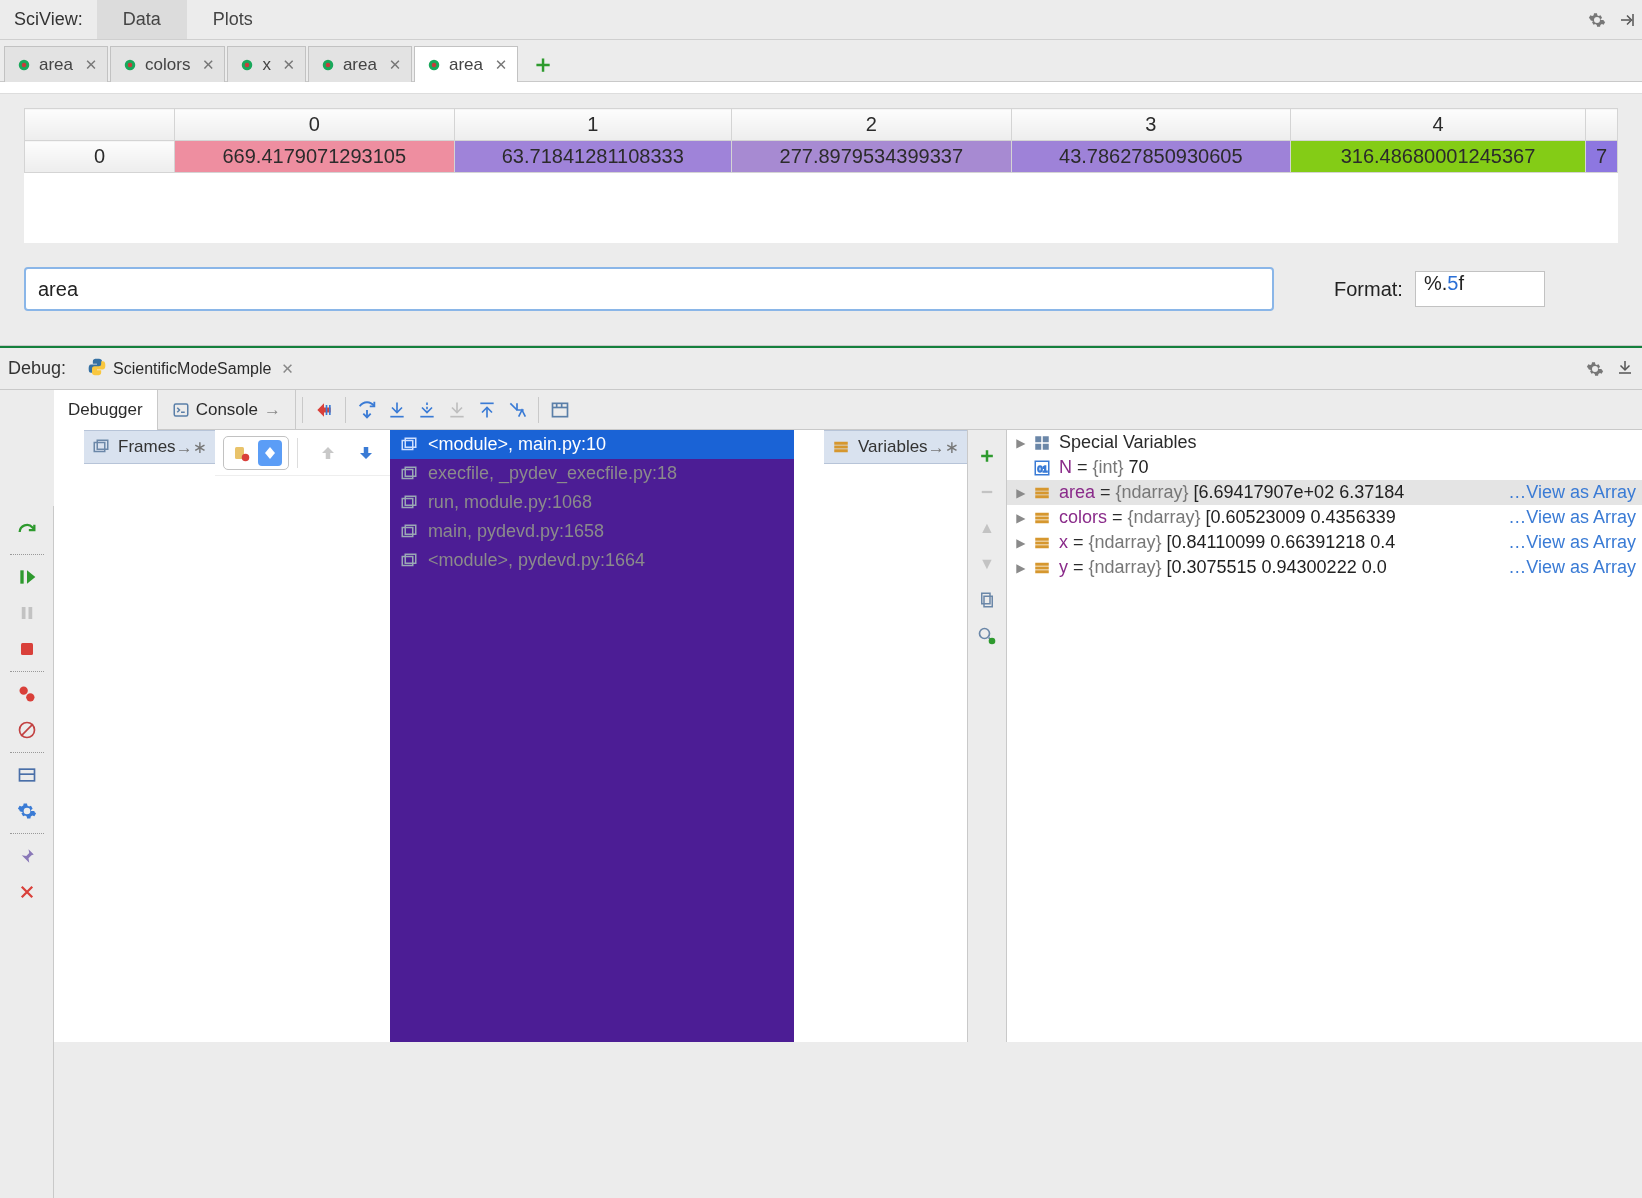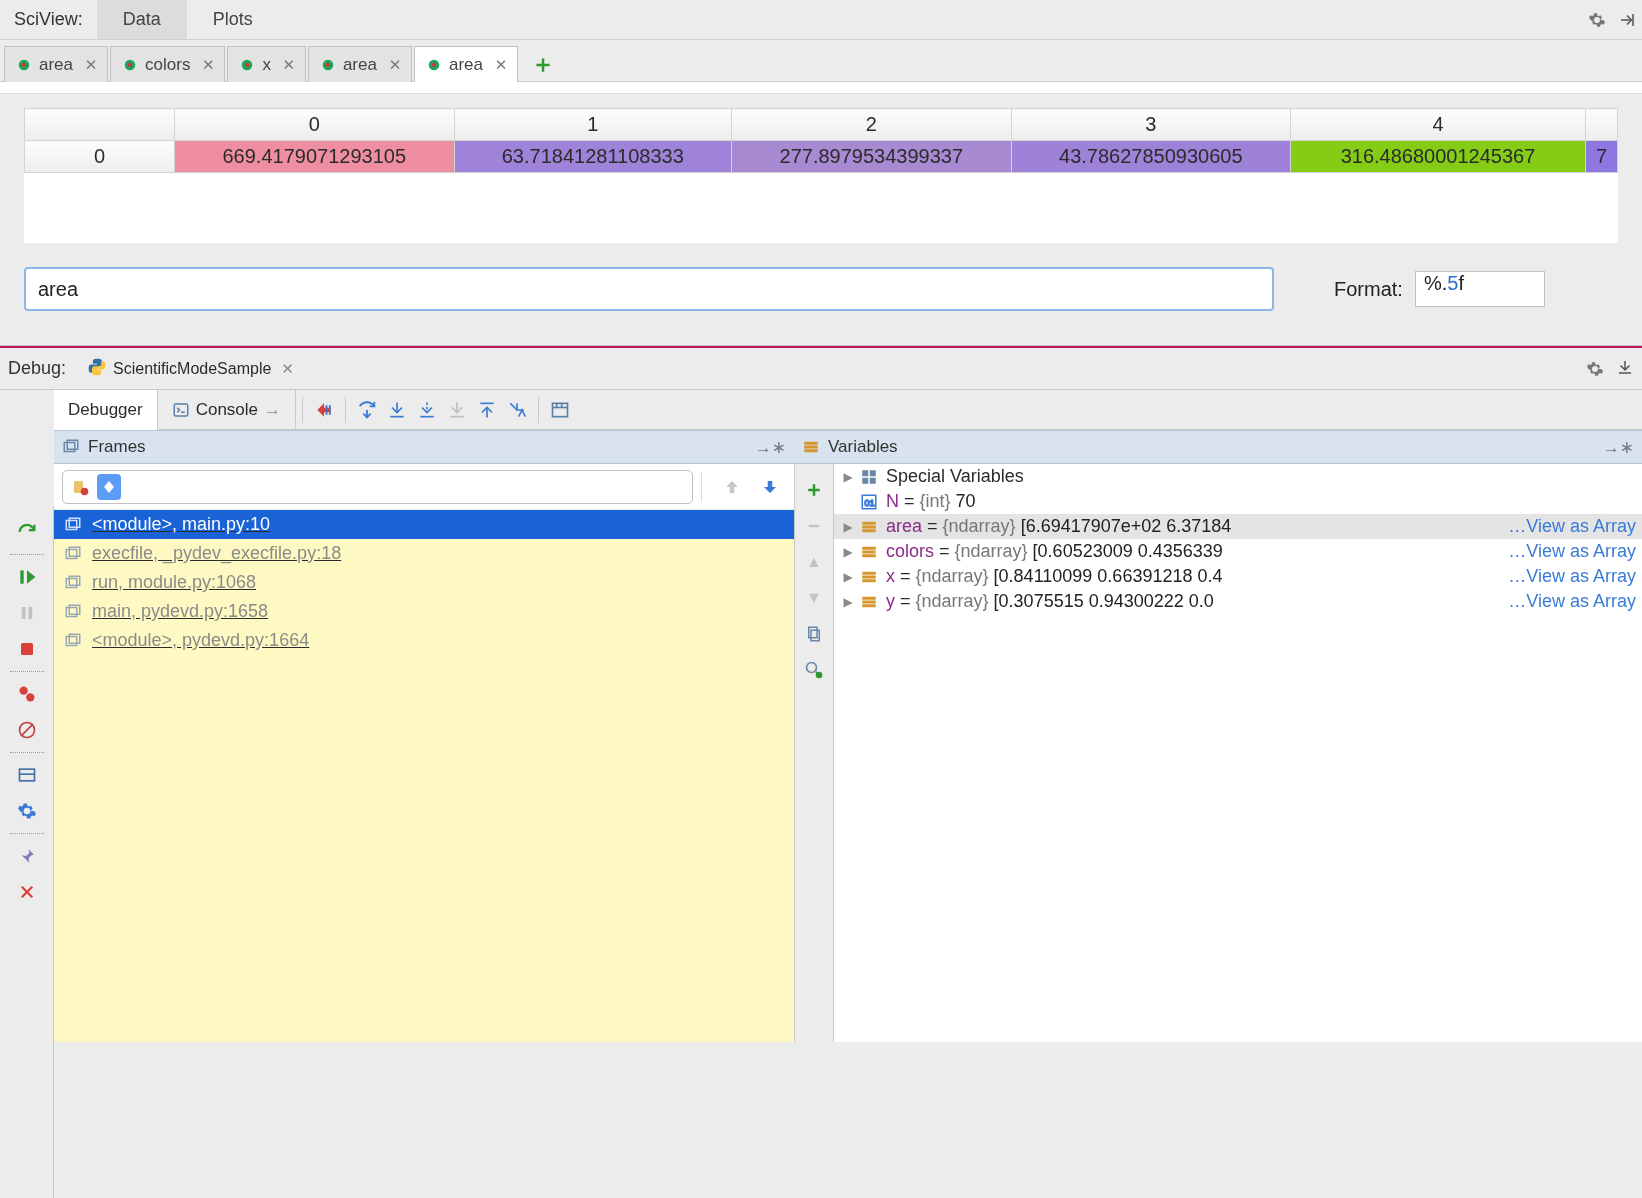--- a/index.html
+++ b/index.html
@@ -170,21 +170,21 @@
     color:#222;
   }
   .fmt-input .num { color:#2a6fd6; }
 
   
   .debug-header {
     display:flex;
     align-items:center;
     height: 44px;
     background:#ececec;
-    border-top: 2px solid #be185d;
+    border-top: 2px solid #15803d;
     border-bottom:1px solid #c9c9c9;
     padding: 0 8px;
   }
   .debug-title { font-size: 18px; color:#333; margin-right: 12px; }
   .debug-runtab {
     display:flex; align-items:center;
     background:#ececec;
     padding: 4px 8px;
     border:1px solid transparent;
   }
@@ -241,22 +241,23 @@
   }
 
   
   .panels {
     margin-left: 54px;
     display:flex;
     height: calc(1198px - 586px);
   }
   .panel {
     display:flex;
-    flex-direction:column;
+    flex-direction:row;
     background:#fff;
+    padding-left:30px;
   }
   .panel.frames { width: 740px; }
   .panel.vars { flex:1; }
 
   .panel-head {
     height: 34px;
     background:#d9e2ef;
     border-top:1px solid #b7c4d8;
     border-bottom:1px solid #b7c4d8;
     display:flex; align-items:center;
@@ -297,24 +298,23 @@
     width:32px; height:32px;
     display:flex; align-items:center; justify-content:center;
     margin-left:6px;
     color:#9aa8b5;
     cursor:pointer;
   }
   .arrow-btn.down { color:#4b7fd1; }
 
   .stack {
     flex:1;
-    background:#fef9c3;
+    background:#4c1d95;
     font-size:18px;
     overflow:auto;
-    text-decoration:underline;
   }
   .stack-row {
     display:flex; align-items:center;
     padding: 4px 10px;
     color:#8b8b8b;
     cursor:pointer;
   }
   .stack-row.sel {
     background:#1a63d6;
     color:#fff;

